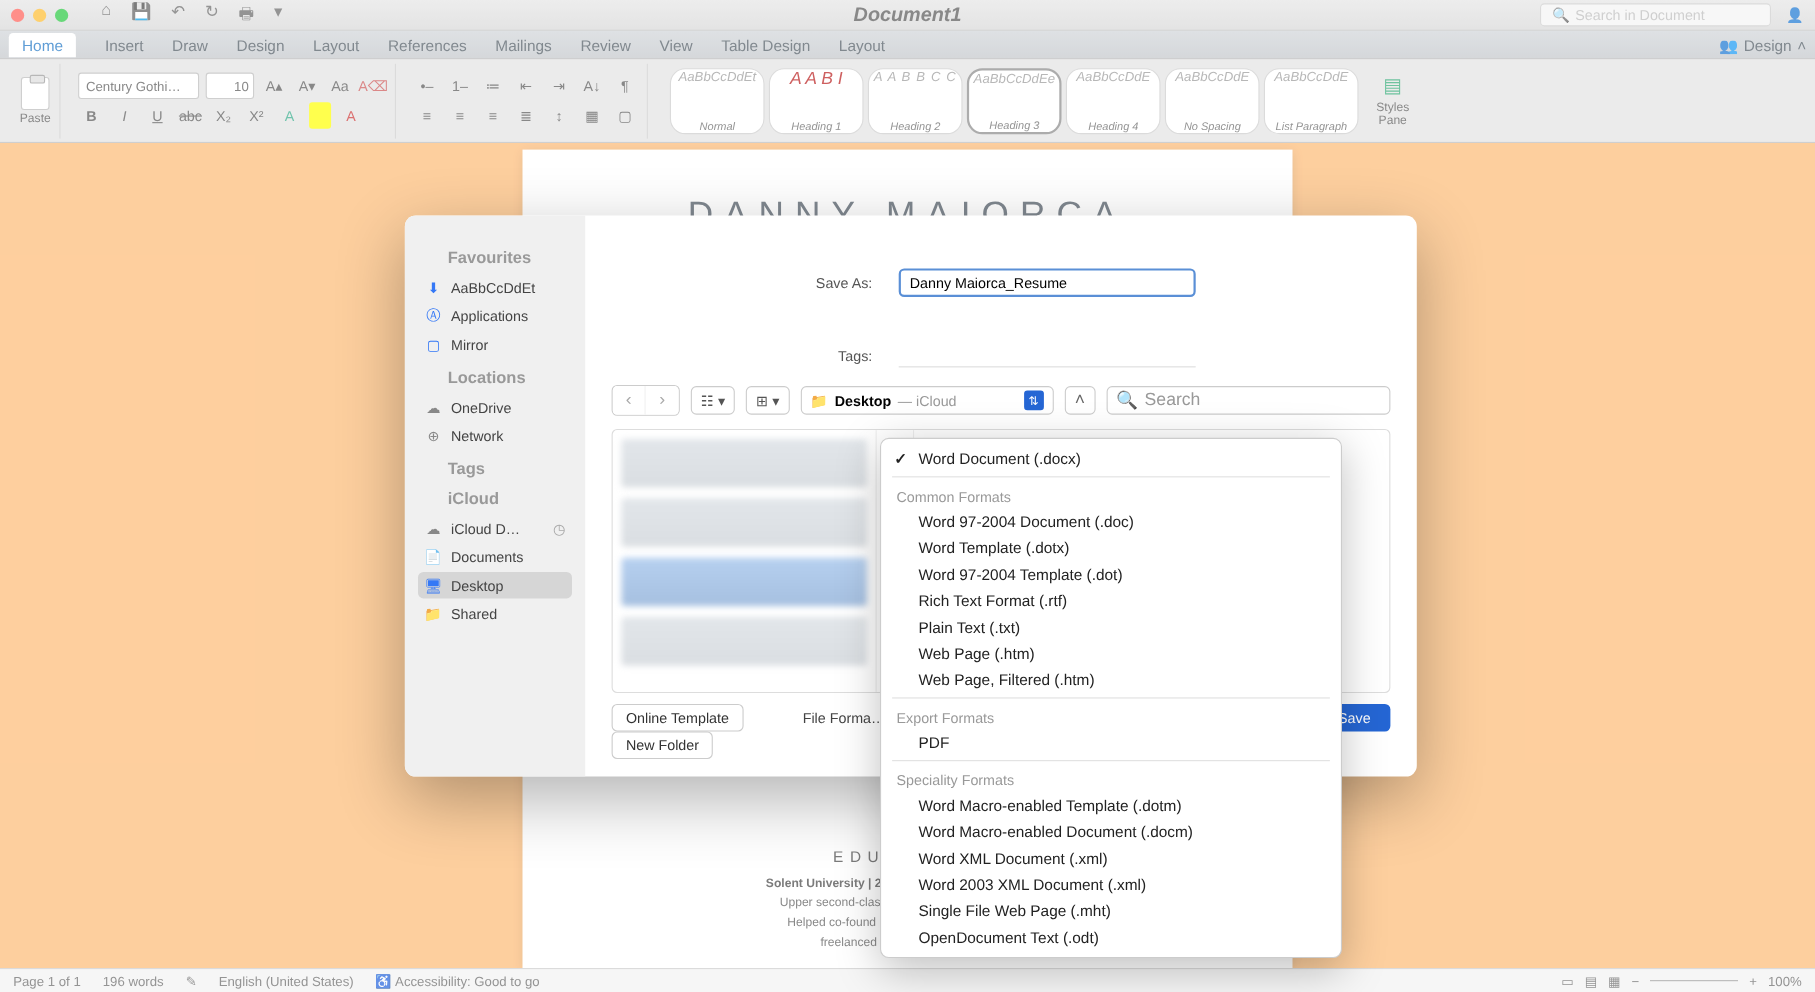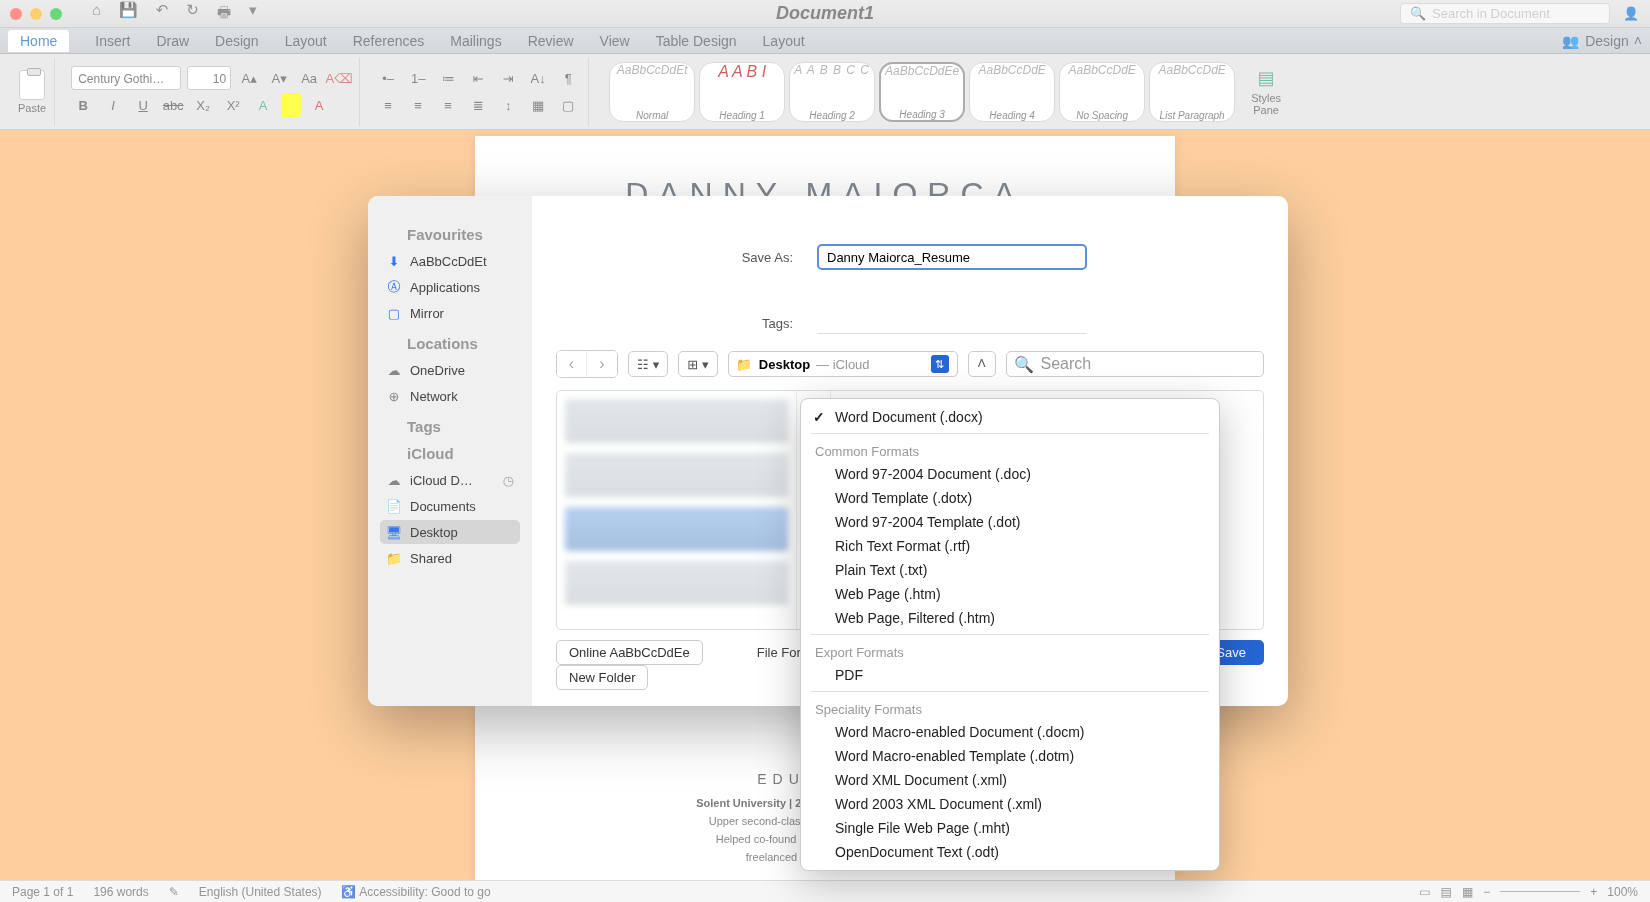--- a/index.html
+++ b/index.html
@@ -351,21 +351,21 @@
       <div class="file-col1">
         <div class="blur-th"></div>
         <div class="blur-th"></div>
         <div class="blur-th" style="background:linear-gradient(#b6d0f0,#a6c0e0)"></div>
         <div class="blur-th"></div>
       </div>
       <div class="file-col2"></div>
       <div class="file-col3"></div>
     </div>
     <div class="bottom-row">
-      <span class="bottom-link">Online AaBbCcDdEe</span>
+      <span class="bottom-link">Online Template</span>
       <span style="font-size:13px;color:#444;margin-left:40px">File Forma…</span>
       <div class="spacer"></div>
       <button class="save-btn">Save</button>
     </div>
     <div class="bottom-row" style="margin-top:0">
       <span class="bottom-link">New Folder</span>
     </div>
   </div>
 </div>
 
@@ -378,19 +378,19 @@
   <div class="dd-item">Word 97-2004 Template (.dot)</div>
   <div class="dd-item">Rich Text Format (.rtf)</div>
   <div class="dd-item">Plain Text (.txt)</div>
   <div class="dd-item">Web Page (.htm)</div>
   <div class="dd-item">Web Page, Filtered (.htm)</div>
   <div class="dd-sep"></div>
   <div class="dd-hdr">Export Formats</div>
   <div class="dd-item">PDF</div>
   <div class="dd-sep"></div>
   <div class="dd-hdr">Speciality Formats</div>
+  <div class="dd-item">Word Macro-enabled Template (.dotm)</div>
   <div class="dd-item">Word Macro-enabled Document (.docm)</div>
-  <div class="dd-item">Word Macro-enabled Template (.dotm)</div>
   <div class="dd-item">Word XML Document (.xml)</div>
   <div class="dd-item">Word 2003 XML Document (.xml)</div>
   <div class="dd-item">Single File Web Page (.mht)</div>
   <div class="dd-item">OpenDocument Text (.odt)</div>
 </div>
 
 </body></html>

